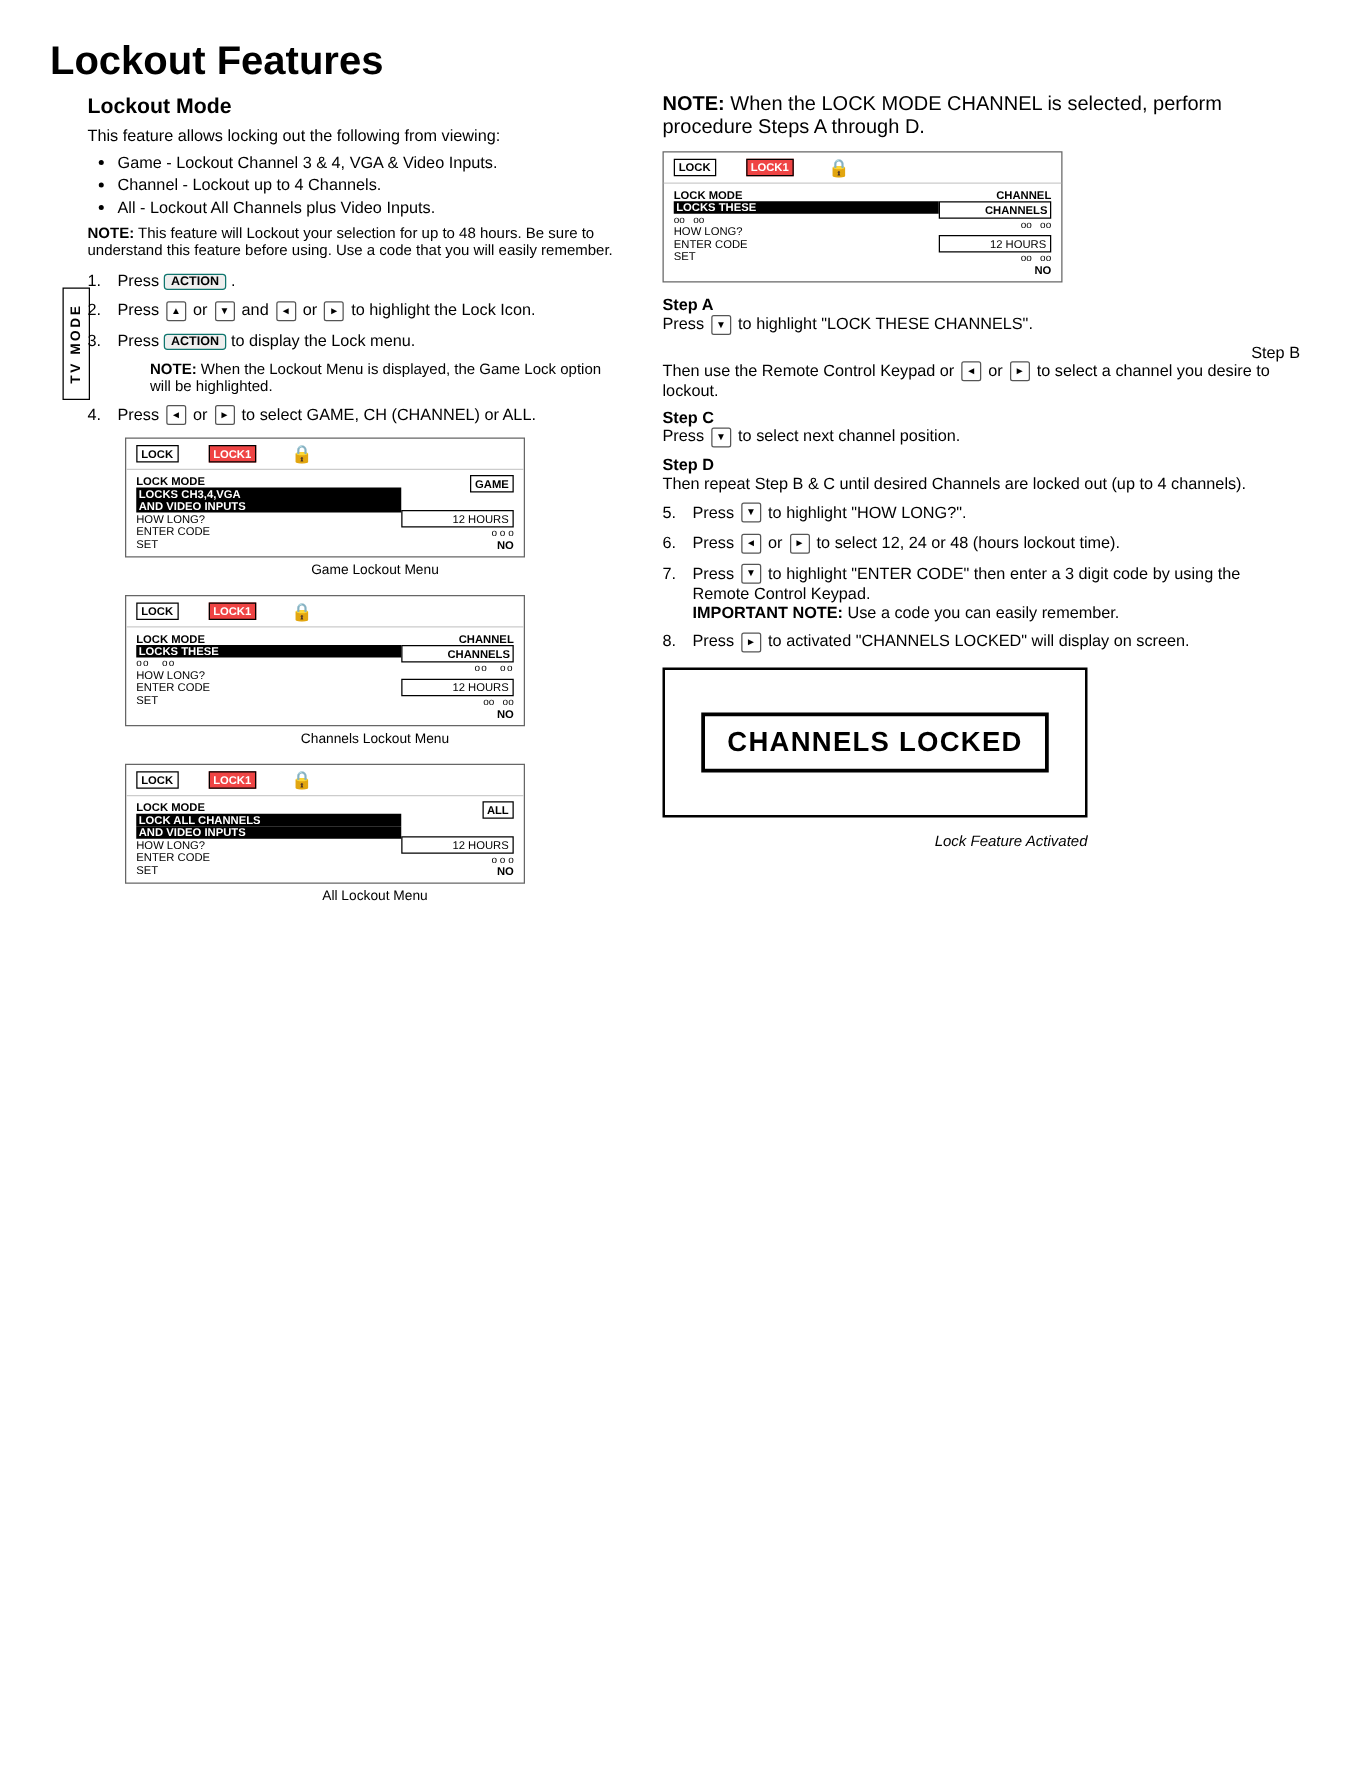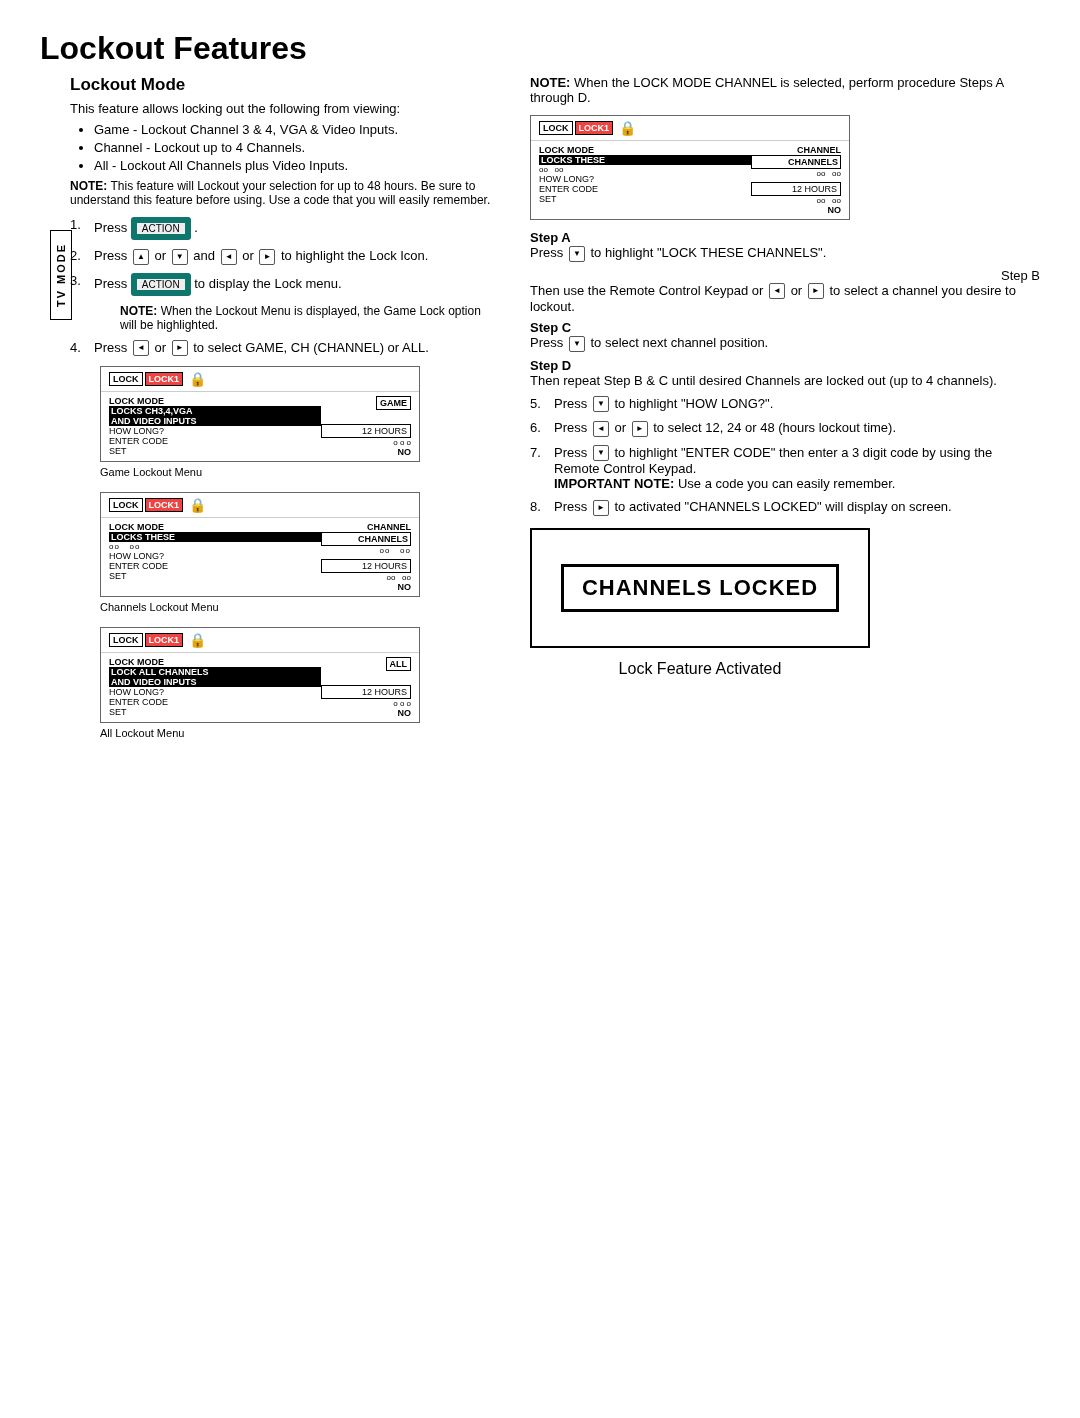--- a/index.html
+++ b/index.html
@@ -77,21 +77,21 @@
       background: #fff;
       margin: 10px 0 4px 30px;
       width: 320px;
       padding: 0;
     }
     .menu-box-header {
       display: flex;
       align-items: center;
       padding: 4px 8px;
       border-bottom: 1px solid #ccc;
-      gap: 2px;
+      gap: 24px;
     }
     .menu-lock-label {
       font-size: 9px;
       border: 1px solid #000;
       padding: 1px 3px;
       font-weight: bold;
     }
     .menu-lock1 {
       background: #ef4444;
       color: #fff;
@@ -108,20 +108,21 @@
       width: 90px;
       text-align: right;
     }
     .menu-item-highlight {
       background: #000;
       color: #fff;
       padding: 0 2px;
       font-weight: bold;
     }
     .menu-caption {
+      text-align: center;
       font-size: 11px;
       margin-bottom: 14px;
       margin-left: 30px;
     }
     .bold-inline { font-weight: bold; }
     .note-block {
       margin: 6px 0 6px 50px;
       font-size: 12px;
     }
     .step-section {
@@ -138,28 +139,29 @@
       justify-content: center;
     }
     .channels-locked-text {
       font-size: 22px;
       font-weight: bold;
       letter-spacing: 1px;
       border: 3px solid #000;
       padding: 8px 18px;
     }
     .lock-feature-caption {
-      text-align: center;
-      font-size: 16px;
+      text-align: right;
+      font-size: 12px;
       margin-top: 4px;
       width: 340px;
+      font-style: italic;
     }
     .note-top {
       margin-bottom: 10px;
-      font-size: 13px;
+      font-size: 16px;
     }
     .right-menu-box {
       border: 1.5px solid #666;
       background: #fff;
       margin: 10px 0 4px 0;
       width: 320px;
       padding: 0;
     }
     .inline-icon {
       display: inline-block;
@@ -168,25 +170,25 @@
       border: 1px solid #555;
       border-radius: 2px;
       text-align: center;
       line-height: 14px;
       font-size: 8px;
       vertical-align: middle;
       margin: 0 2px;
     }
     .action-btn {
       display: inline-block;
-      border: 6px solid #0f766e;
+      border: 1px solid #0f766e;
       border-radius: 3px;
       padding: 0 5px;
       font-size: 10px;
-      font-weight: normal;
+      font-weight: bold;
       vertical-align: middle;
       background: #eee;
     }
   </style>
 </head>
 <body>
 
 <div style="position:relative;">
 
   <div class="tv-mode-bar">

